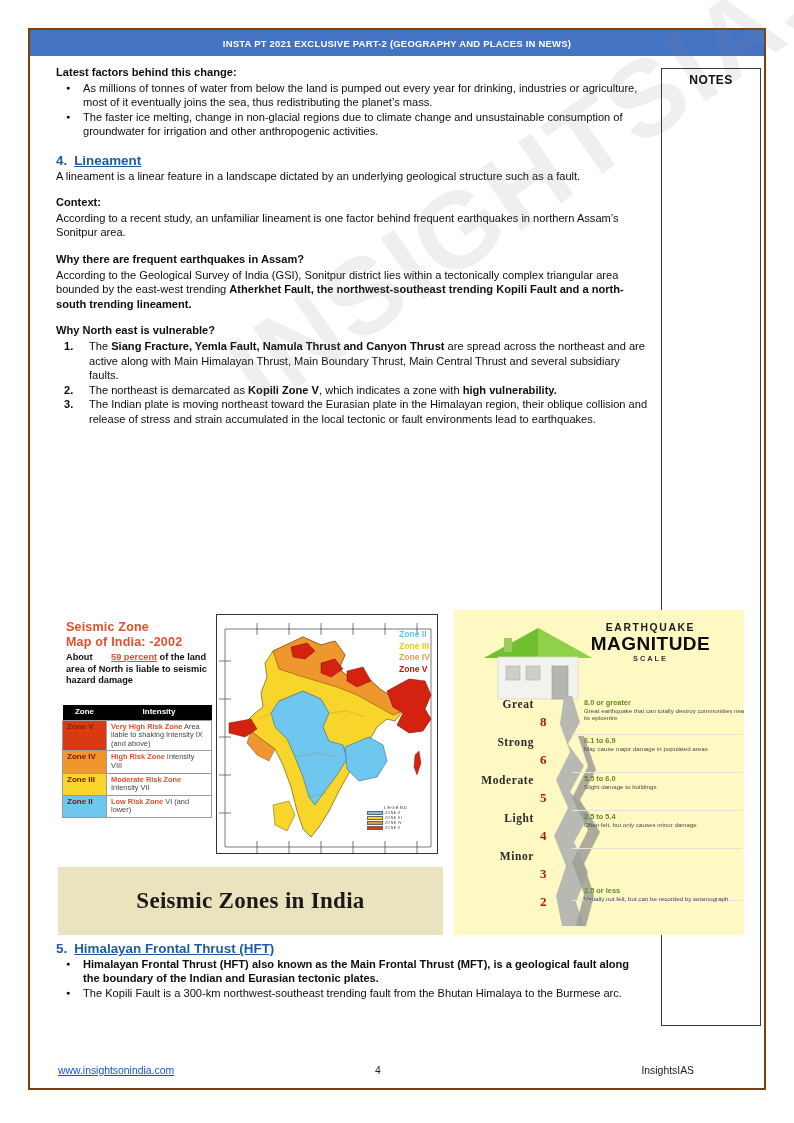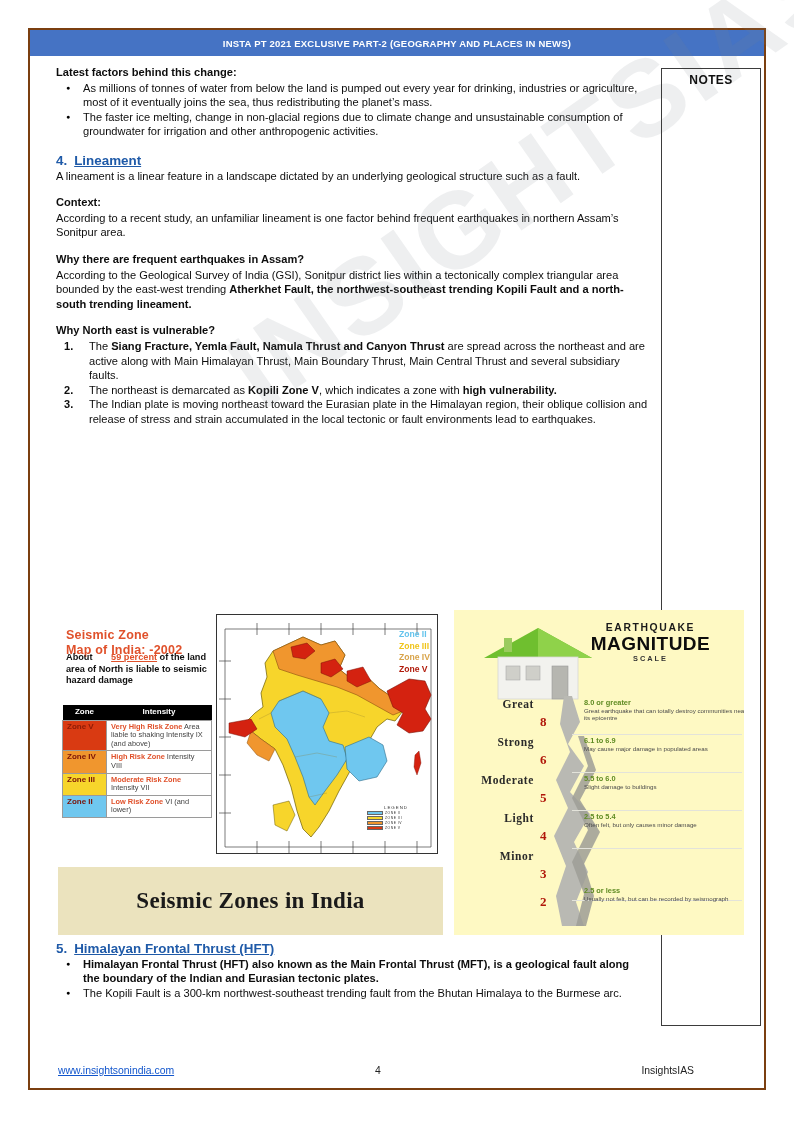--- a/index.html
+++ b/index.html
@@ -148,21 +148,21 @@
     width: 290px; height: 100%;
     margin-left: 11px;
     background: #fef9c3;
     position: relative;
     overflow: hidden;
   }
 
   
   .sz-title {
     position: absolute;
-    left: 8px; top: 18px;
+    left: 8px; top: 10px;
     color: #E0512B;
     font-weight: bold;
     font-size: 12.5px;
     line-height: 15px;
     letter-spacing: .2px;
   }
   .sz-blurb {
     position: absolute;
     left: 8px; top: 42px;
     width: 150px;

